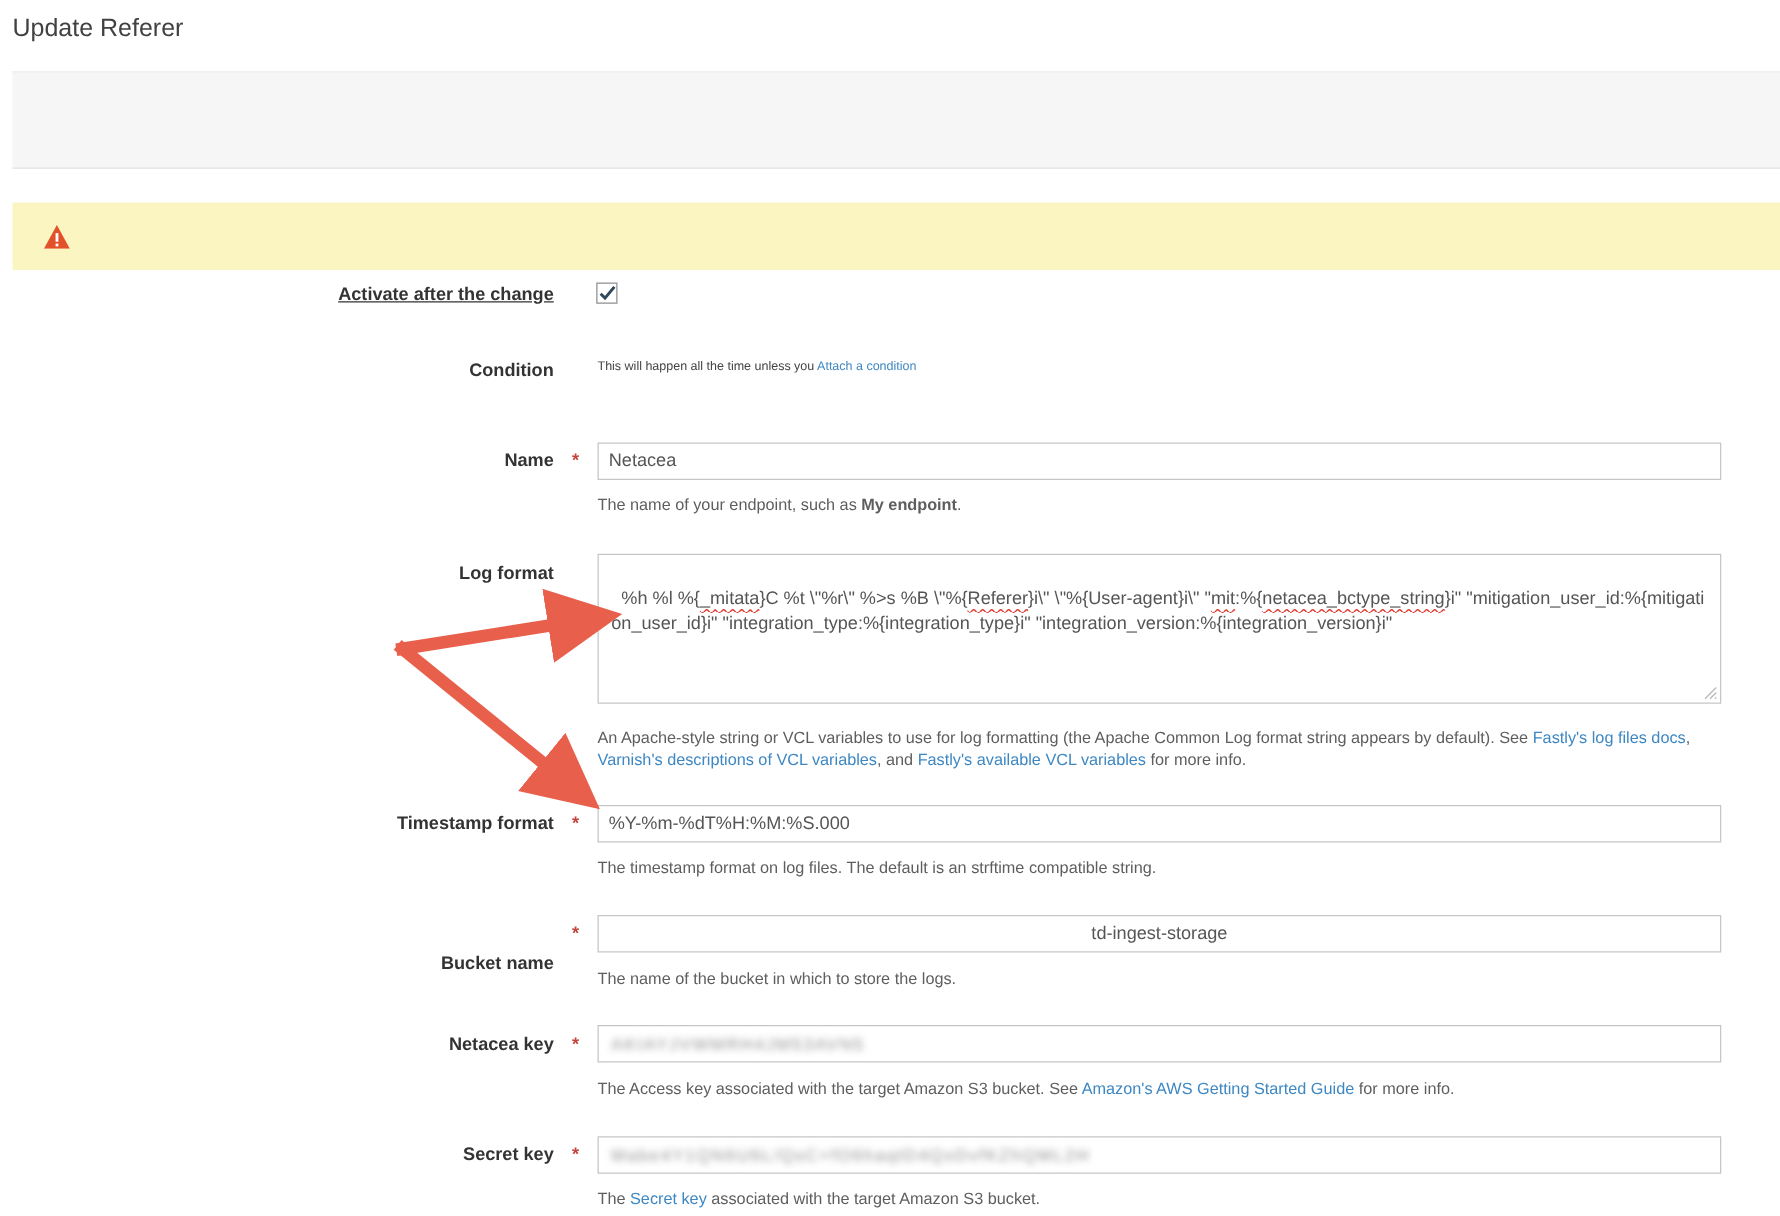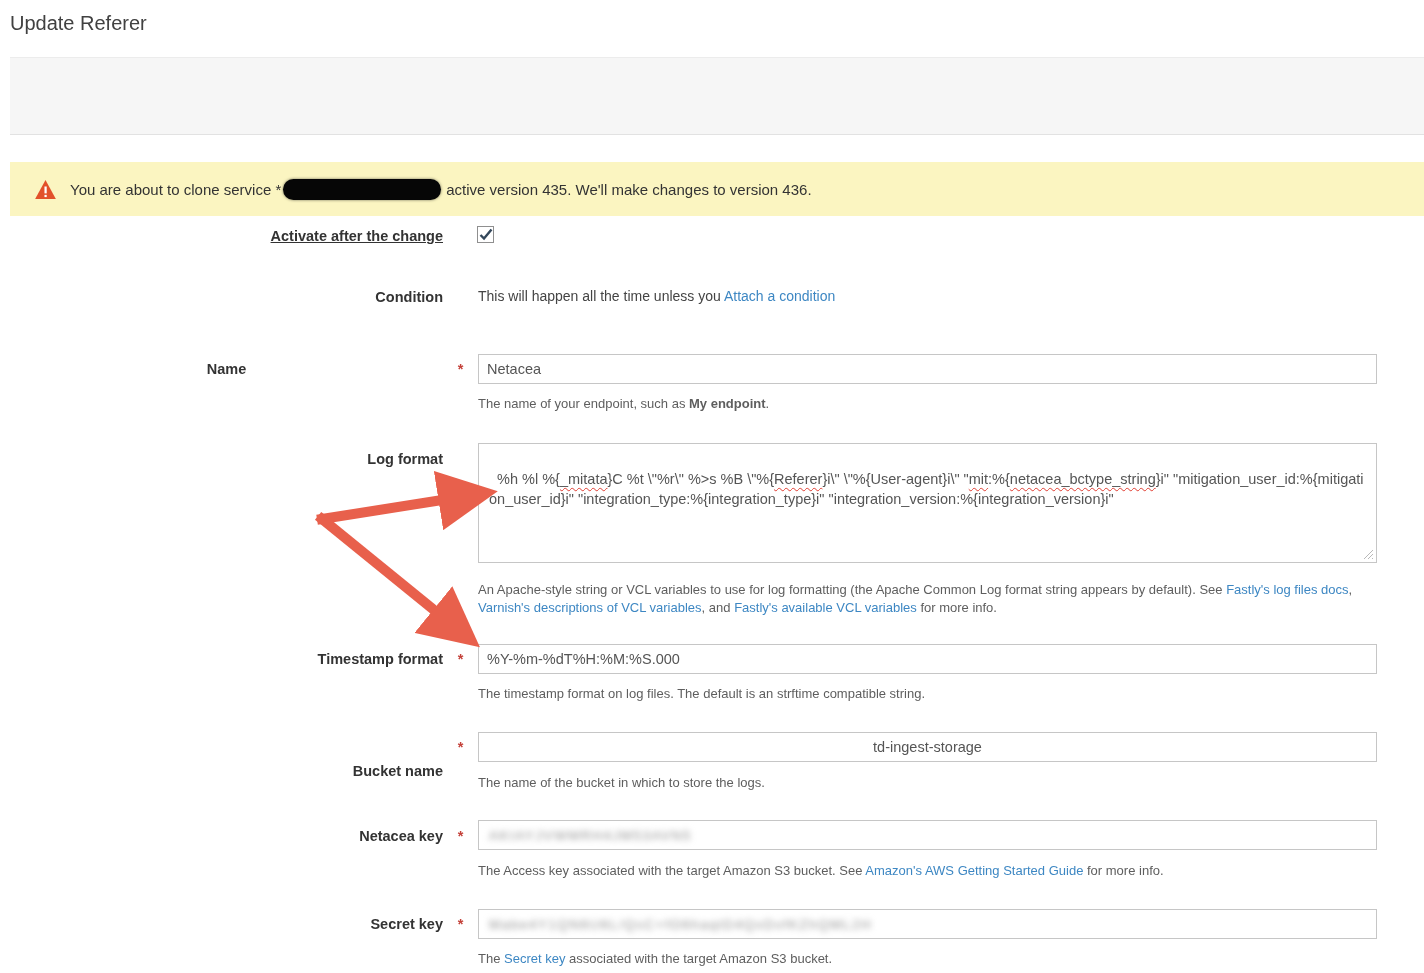--- a/index.html
+++ b/index.html
@@ -34,35 +34,35 @@
 
   .inp { width:899px; height:30px; border:1px solid #c6c6c6; background:#fff;
     font-family:"Liberation Sans", sans-serif; font-size:14.5px; color:#555;
     padding:0 8px; outline:none; }
 
   .checkbox { position:absolute; left:477px; top:226px; width:17px; height:17px;
     border:1px solid #8f8f8f; background:#fff; cursor:pointer; }
   .checkbox svg { display:none; margin:1px 0 0 1px; }
   .checkbox.checked svg { display:block; }
 
-  .cond-text { font-size:14px; color:#444; }
+  .cond-text { font-size:10px; color:#444; }
 
   .logbox { width:899px; height:120px; border:1px solid #c6c6c6; background:#fff;
     padding:7px 10px; font-size:14.5px; color:#555; line-height:1.34;
     white-space:pre-wrap; word-break:break-all; position:relative; overflow:hidden; }
   .grip { position:absolute; right:2px; bottom:2px; }
 
   .masked-box { width:899px; height:30px; border:1px solid #c6c6c6; background:#fff;
     display:flex; align-items:center; padding:0 10px; }
   .masked { filter:blur(3px); color:#8f8f8f; font-size:13.5px; letter-spacing:1.5px;
     user-select:none; }
 
   #lbl-activate { top:228px;text-decoration:underline; }
   #lbl-condition { top:289px; }  #ctl-condition { top:288px; }
-  #lbl-name { top:361px;text-align:center; }  #ast-name { top:361px; }  #ctl-name { top:354px; }  #help-name { top:395px; }
+  #lbl-name { top:361px; }  #ast-name { top:361px; }  #ctl-name { top:354px; }  #help-name { top:395px; }
   #lbl-log { top:451px; }  #ctl-log { top:443px; }  #help-log { top:581px; }
   #lbl-ts { top:651px; }  #ast-ts { top:651px; }  #ctl-ts { top:644px; }  #help-ts { top:685px; }
   #lbl-bucket { top:739px;margin-top:24px; }  #ast-bucket { top:739px; }  #ctl-bucket { top:732px;text-align:center; }  #help-bucket { top:774px; }
   #lbl-access { top:828px; }  #ast-access { top:828px; }  #ctl-access { top:820px; }  #help-access { top:862px; }
   #lbl-secret { top:916px; }  #ast-secret { top:916px; }  #ctl-secret { top:909px; }  #help-secret { top:950px; }
 
   .arrow-svg { position:absolute; left:300px; top:468px; pointer-events:none; }
 </style>
 </head>
 <body>
@@ -70,23 +70,20 @@
 <h1 class="page-title">Update Referer</h1>
 
 <div class="header-panel"></div>
 
 <div class="banner">
   <svg class="banner-icon" viewBox="0 0 24 22">
     <path d="M12 0 L24 22 H0 Z" fill="#e2512a"></path>
     <rect x="10.8" y="7.5" width="2.6" height="8" fill="#fff"></rect>
     <rect x="10.8" y="17.2" width="2.6" height="2.6" fill="#fff"></rect>
   </svg>
-  <div class="banner-text">
-    <span>You are about to clone service *</span><span class="blob"></span><span>active version 435. We'll make changes to version 436.</span>
-  </div>
 </div>
 
 <div class="lbl" id="lbl-activate">Activate after the change</div>
 <div class="checkbox checked">
   <svg width="14" height="13" viewBox="0 0 14 13">
     <polyline points="1.5,7 5,10.5 12.5,1.5" fill="none" stroke="#33475b" stroke-width="2.4"></polyline>
   </svg>
 </div>
 
 <div class="lbl" id="lbl-condition">Condition</div>

